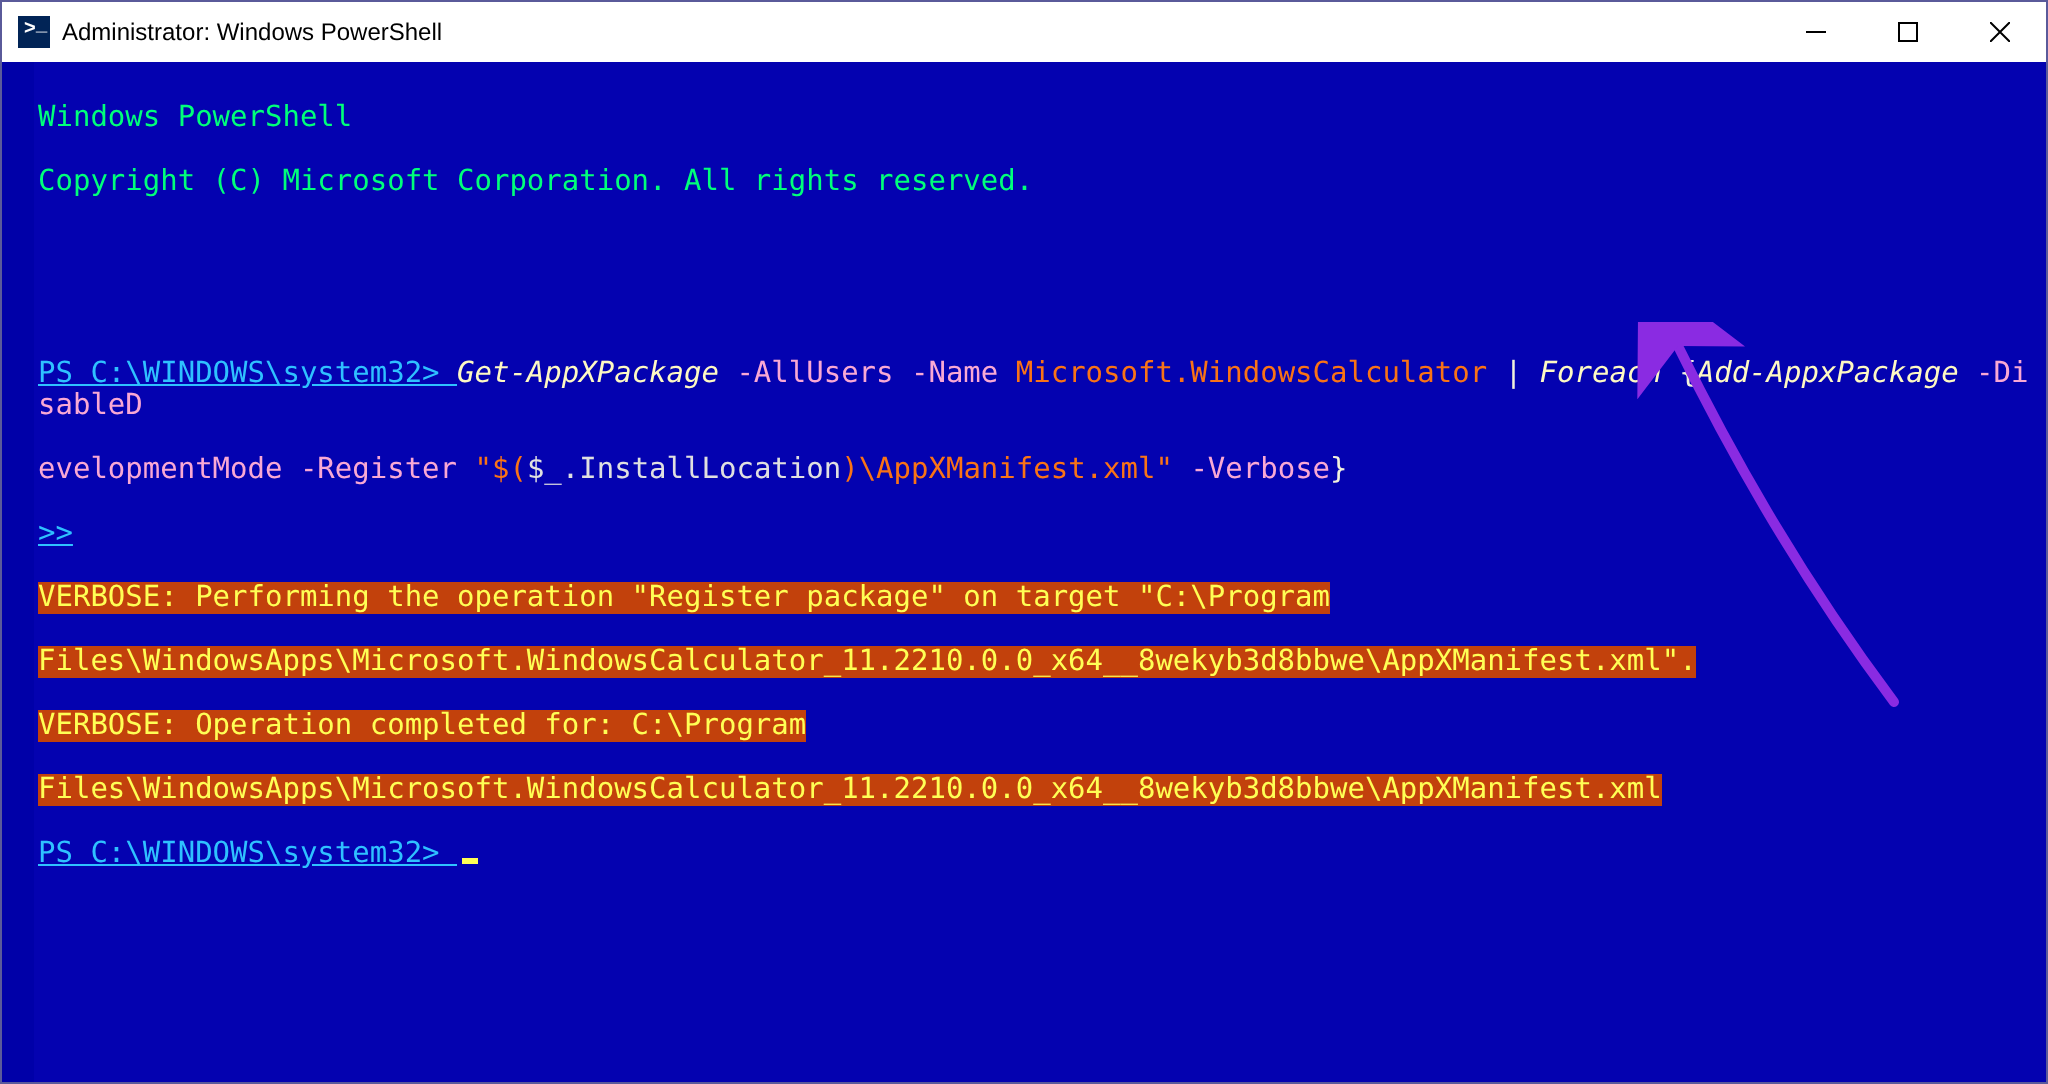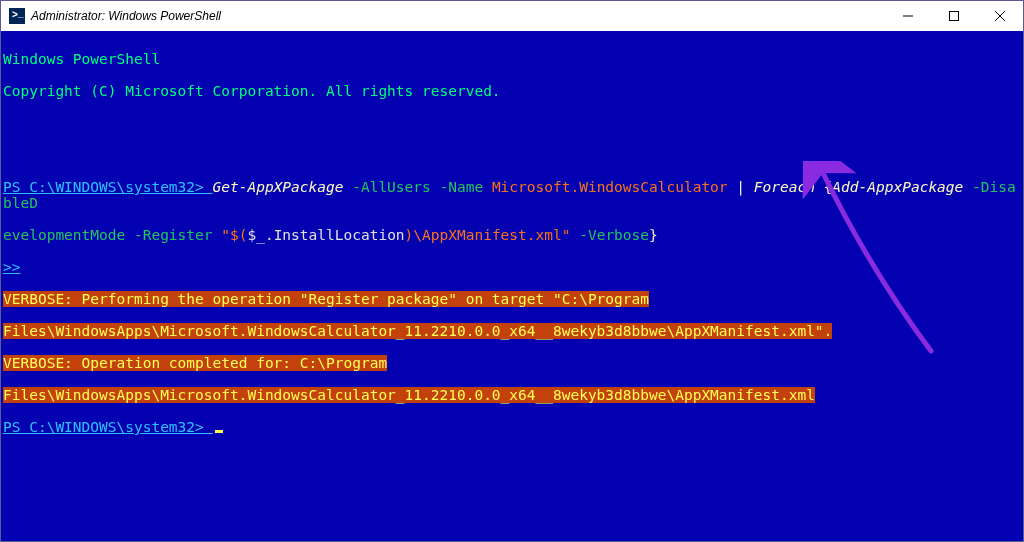--- a/index.html
+++ b/index.html
@@ -49,21 +49,21 @@
   }
   .titlebar .icon::after {
     content: "_";
     color: #fff;
     font-size: 10px;
     position: absolute;
     left: 9px;
     top: -1px;
     font-weight: bold;
   }
-  .titlebar .title { flex: 1; white-space: nowrap; font-style: italic; }
+  .titlebar .title { flex: 1; white-space: nowrap; }
   .win-controls { display: flex; height: 100%; }
   .win-btn {
     width: 46px;
     height: 100%;
     display: flex;
     align-items: center;
     justify-content: center;
     font-size: 12px;
     color: #000;
     font-family: "Segoe UI", sans-serif;
@@ -73,27 +73,28 @@
     flex: 1;
     background: #0402b0;
     padding: 4px 2px 2px 2px;
     font-family: Consolas, "Lucida Console", monospace;
     font-size: 14.5px;
     line-height: 16px;
     color: #dcdcdc;
     overflow: hidden;
     position: relative;
     white-space: pre;
+    margin-left: 16px;
   }
   .line { white-space: pre; }
   .wrap { white-space: pre-wrap; word-break: break-all; max-width: 1020px; }
   .c-green  { color: #00ff7a; }
   .c-cyan   { color: #2fc1ff; text-decoration: underline; }
   .c-white  { color: #e0e0e0; text-align: right; }
-  .c-gray   { color: #22c55e; }
+  .c-gray   { color: #f9a8d4; }
   .c-brcyan { color: #f97316; }
   .c-yellow { color: #fef9c3; font-style: italic; }
   .c-ivory  { color: #f2f2dc; }
   .hl { background: #c2410c; color: #ffff55; }
   .cursor {
     display: inline-block;
     width: 8px;
     height: 3px;
     background: #ffff55;
     vertical-align: -1px;

